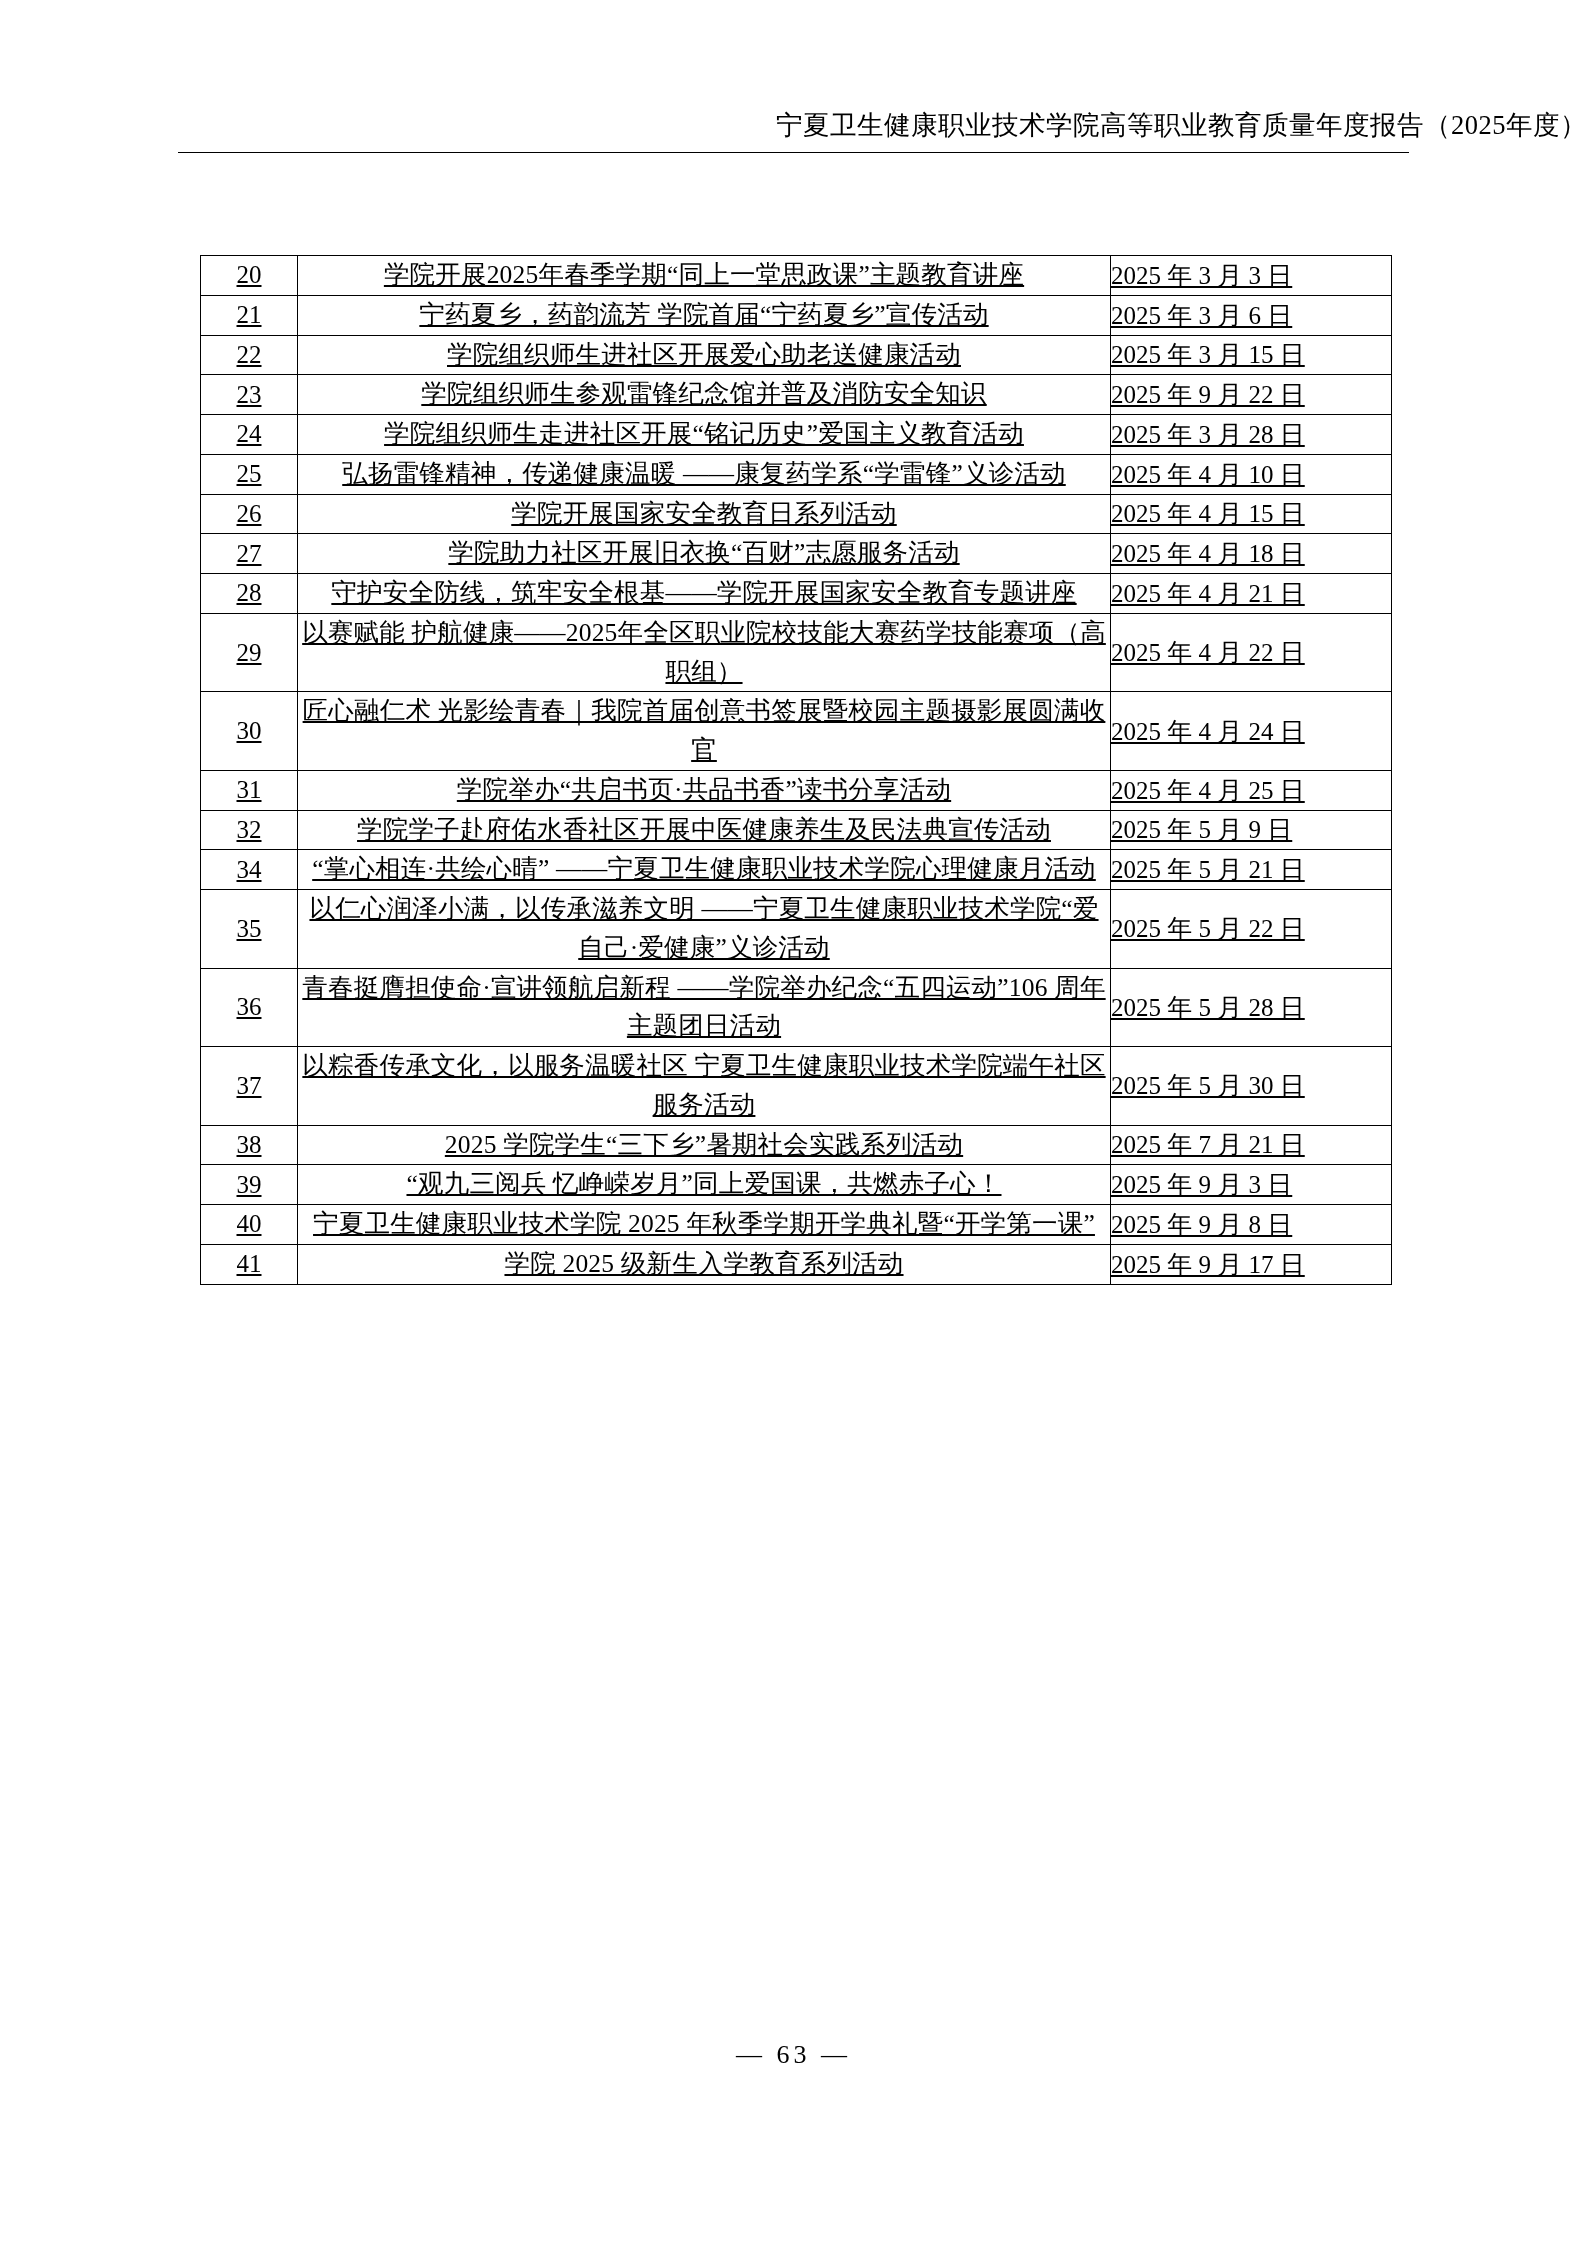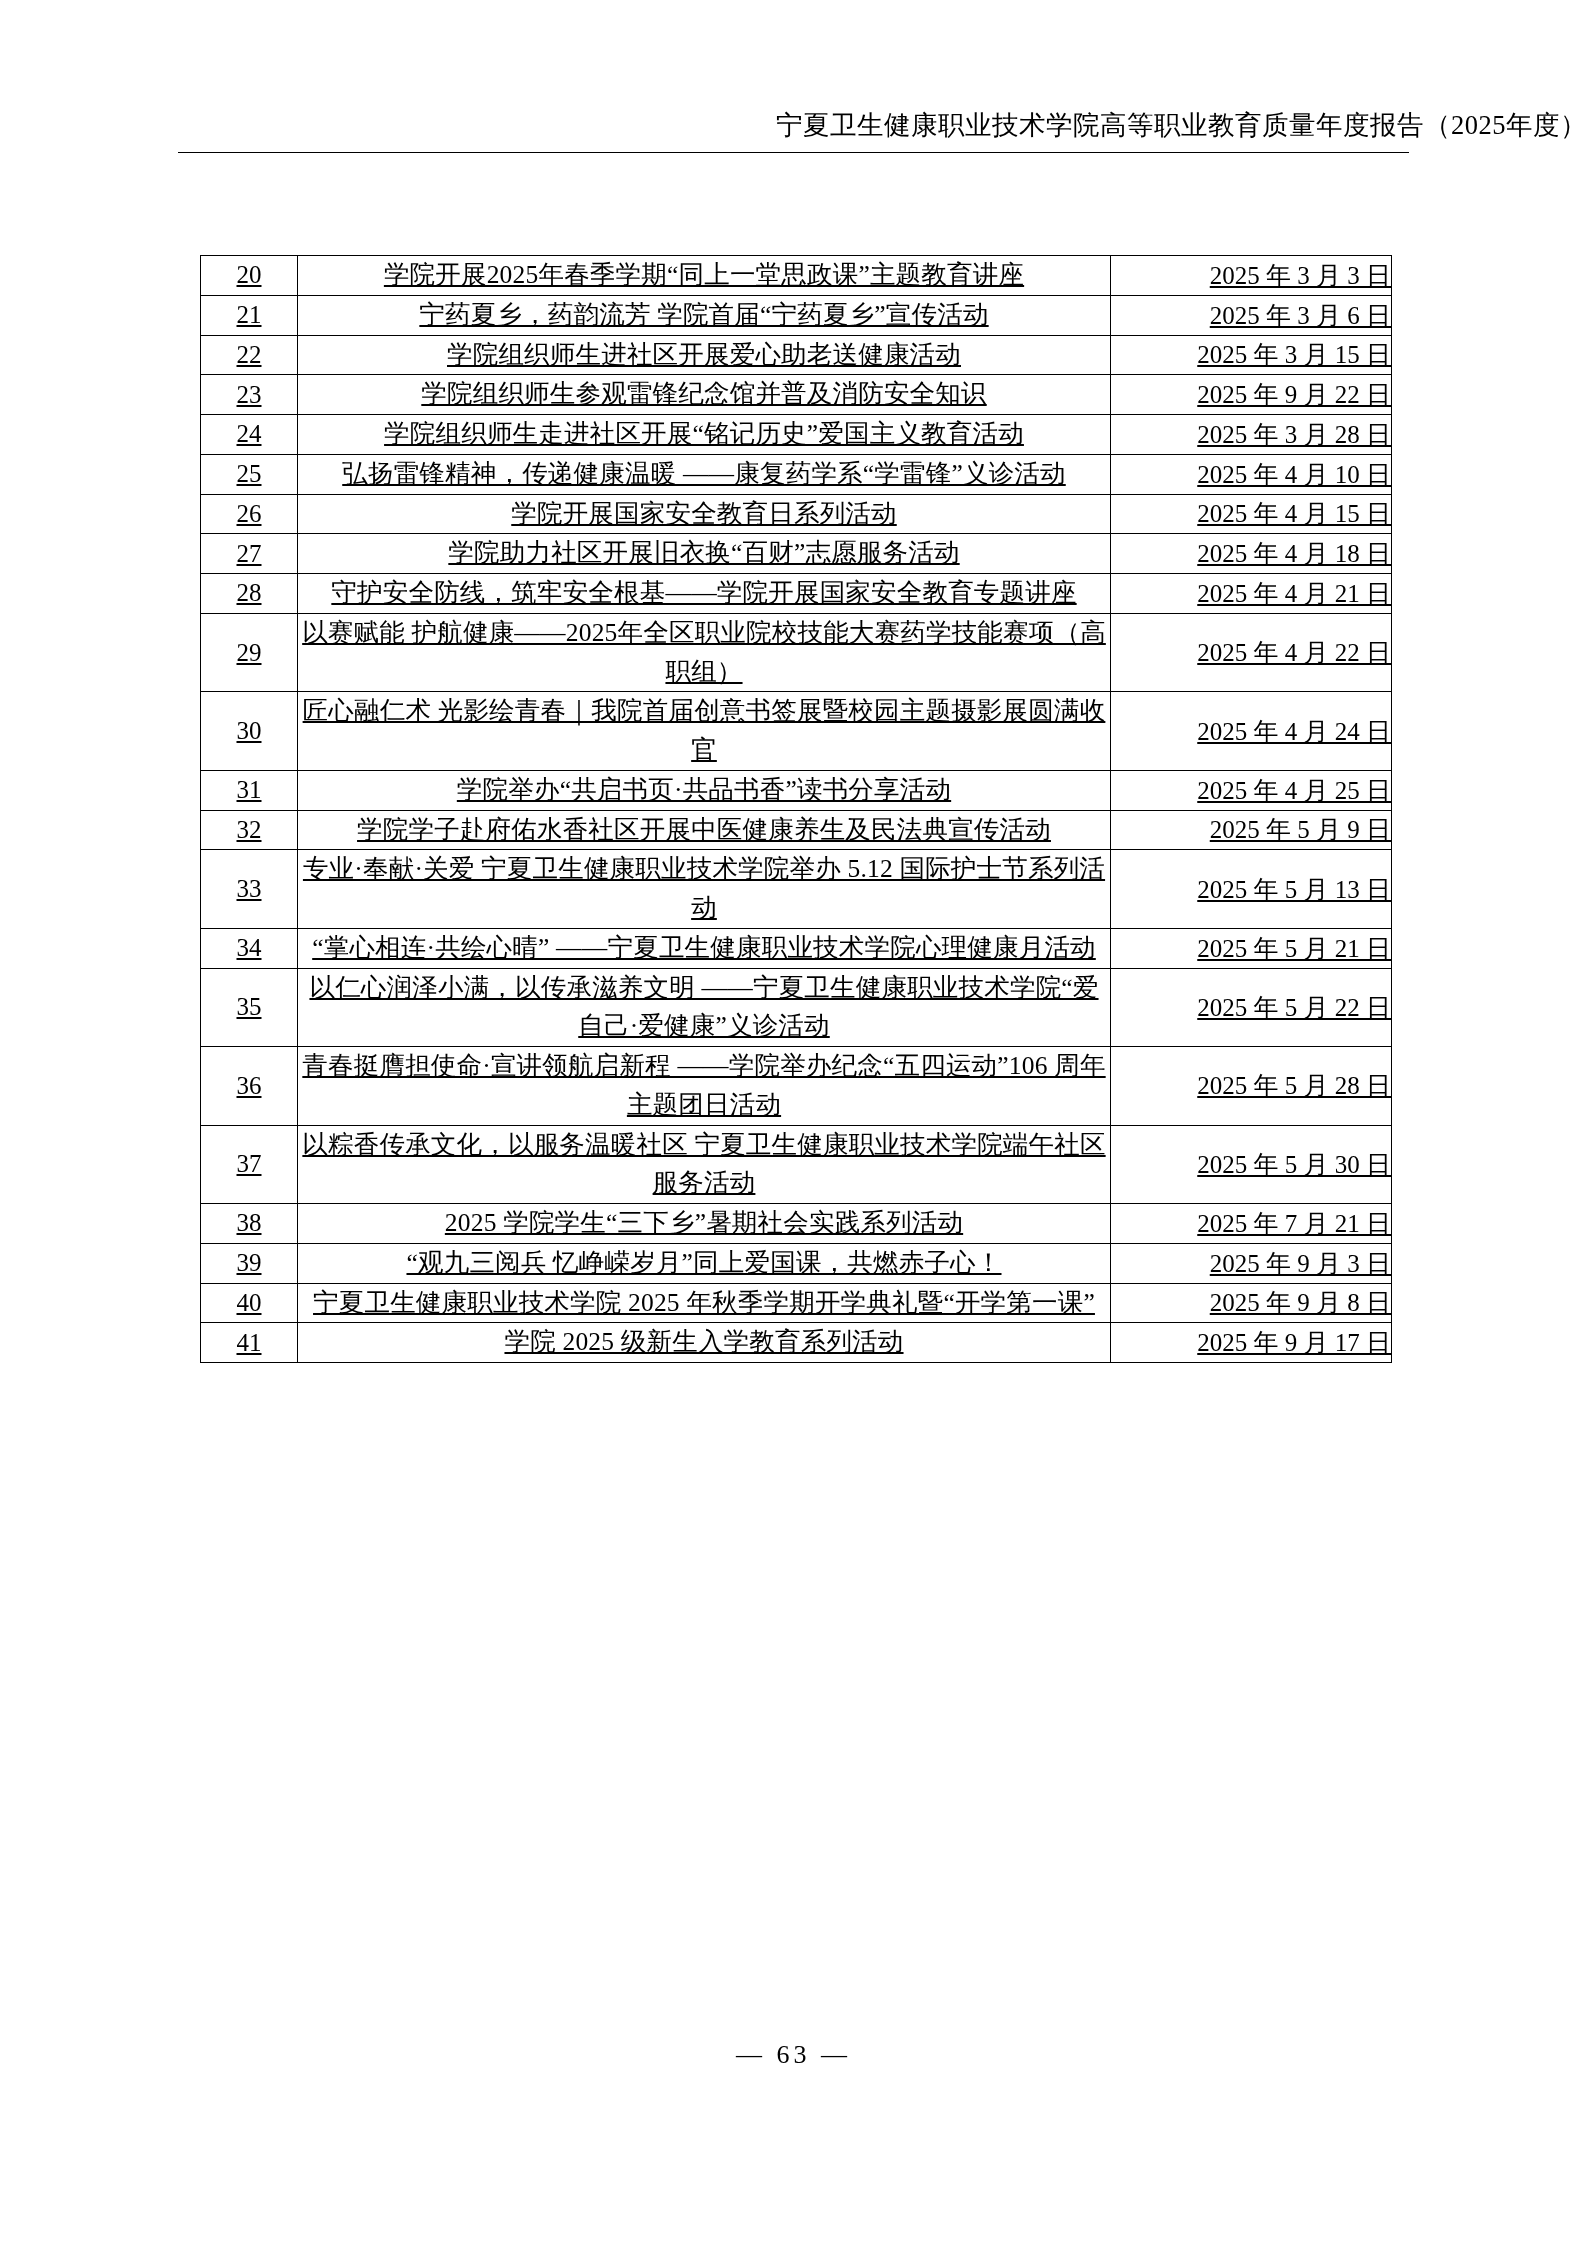--- a/index.html
+++ b/index.html
@@ -76,21 +76,21 @@
     width: 812px;
     text-align: center;
     font-size: 25.5px;
     line-height: 1.52;
     padding: 9px 14px 10px 14px;
     letter-spacing: 0.2px;
     margin-top: 30px;
   }
   td.col-date {
     width: 280px;
-    text-align: right;
+    text-align: left;
     font-size: 25px;
     line-height: 1.4;
     padding: 9px 6px 10px 6px;
     white-space: nowrap;
   }
   .nm {
     display: block;
   }
 
   
@@ -205,27 +205,20 @@
             <td class="col-date">2025 年 4 月 25 日</td>
           </tr>
           <tr>
             <td class="col-no">32</td>
             <td class="col-name">
               <span class="nm">学院学子赴府佑水香社区开展中医健康养生及民法典宣传活动</span>
             </td>
             <td class="col-date">2025 年 5 月 9 日</td>
           </tr>
           <tr>
-            <td class="col-no">33</td>
-            <td class="col-name">
-              <span class="nm">专业·奉献·关爱 宁夏卫生健康职业技术学院举办 5.12 国际护士节系列活动</span>
-            </td>
-            <td class="col-date">2025 年 5 月 13 日</td>
-          </tr>
-          <tr>
             <td class="col-no">34</td>
             <td class="col-name">
               <span class="nm">“掌心相连·共绘心晴” ——宁夏卫生健康职业技术学院心理健康月活动</span>
             </td>
             <td class="col-date">2025 年 5 月 21 日</td>
           </tr>
           <tr>
             <td class="col-no">35</td>
             <td class="col-name">
               <span class="nm">以仁心润泽小满，以传承滋养文明 ——宁夏卫生健康职业技术学院“爱自己·爱健康”义诊活动</span>

